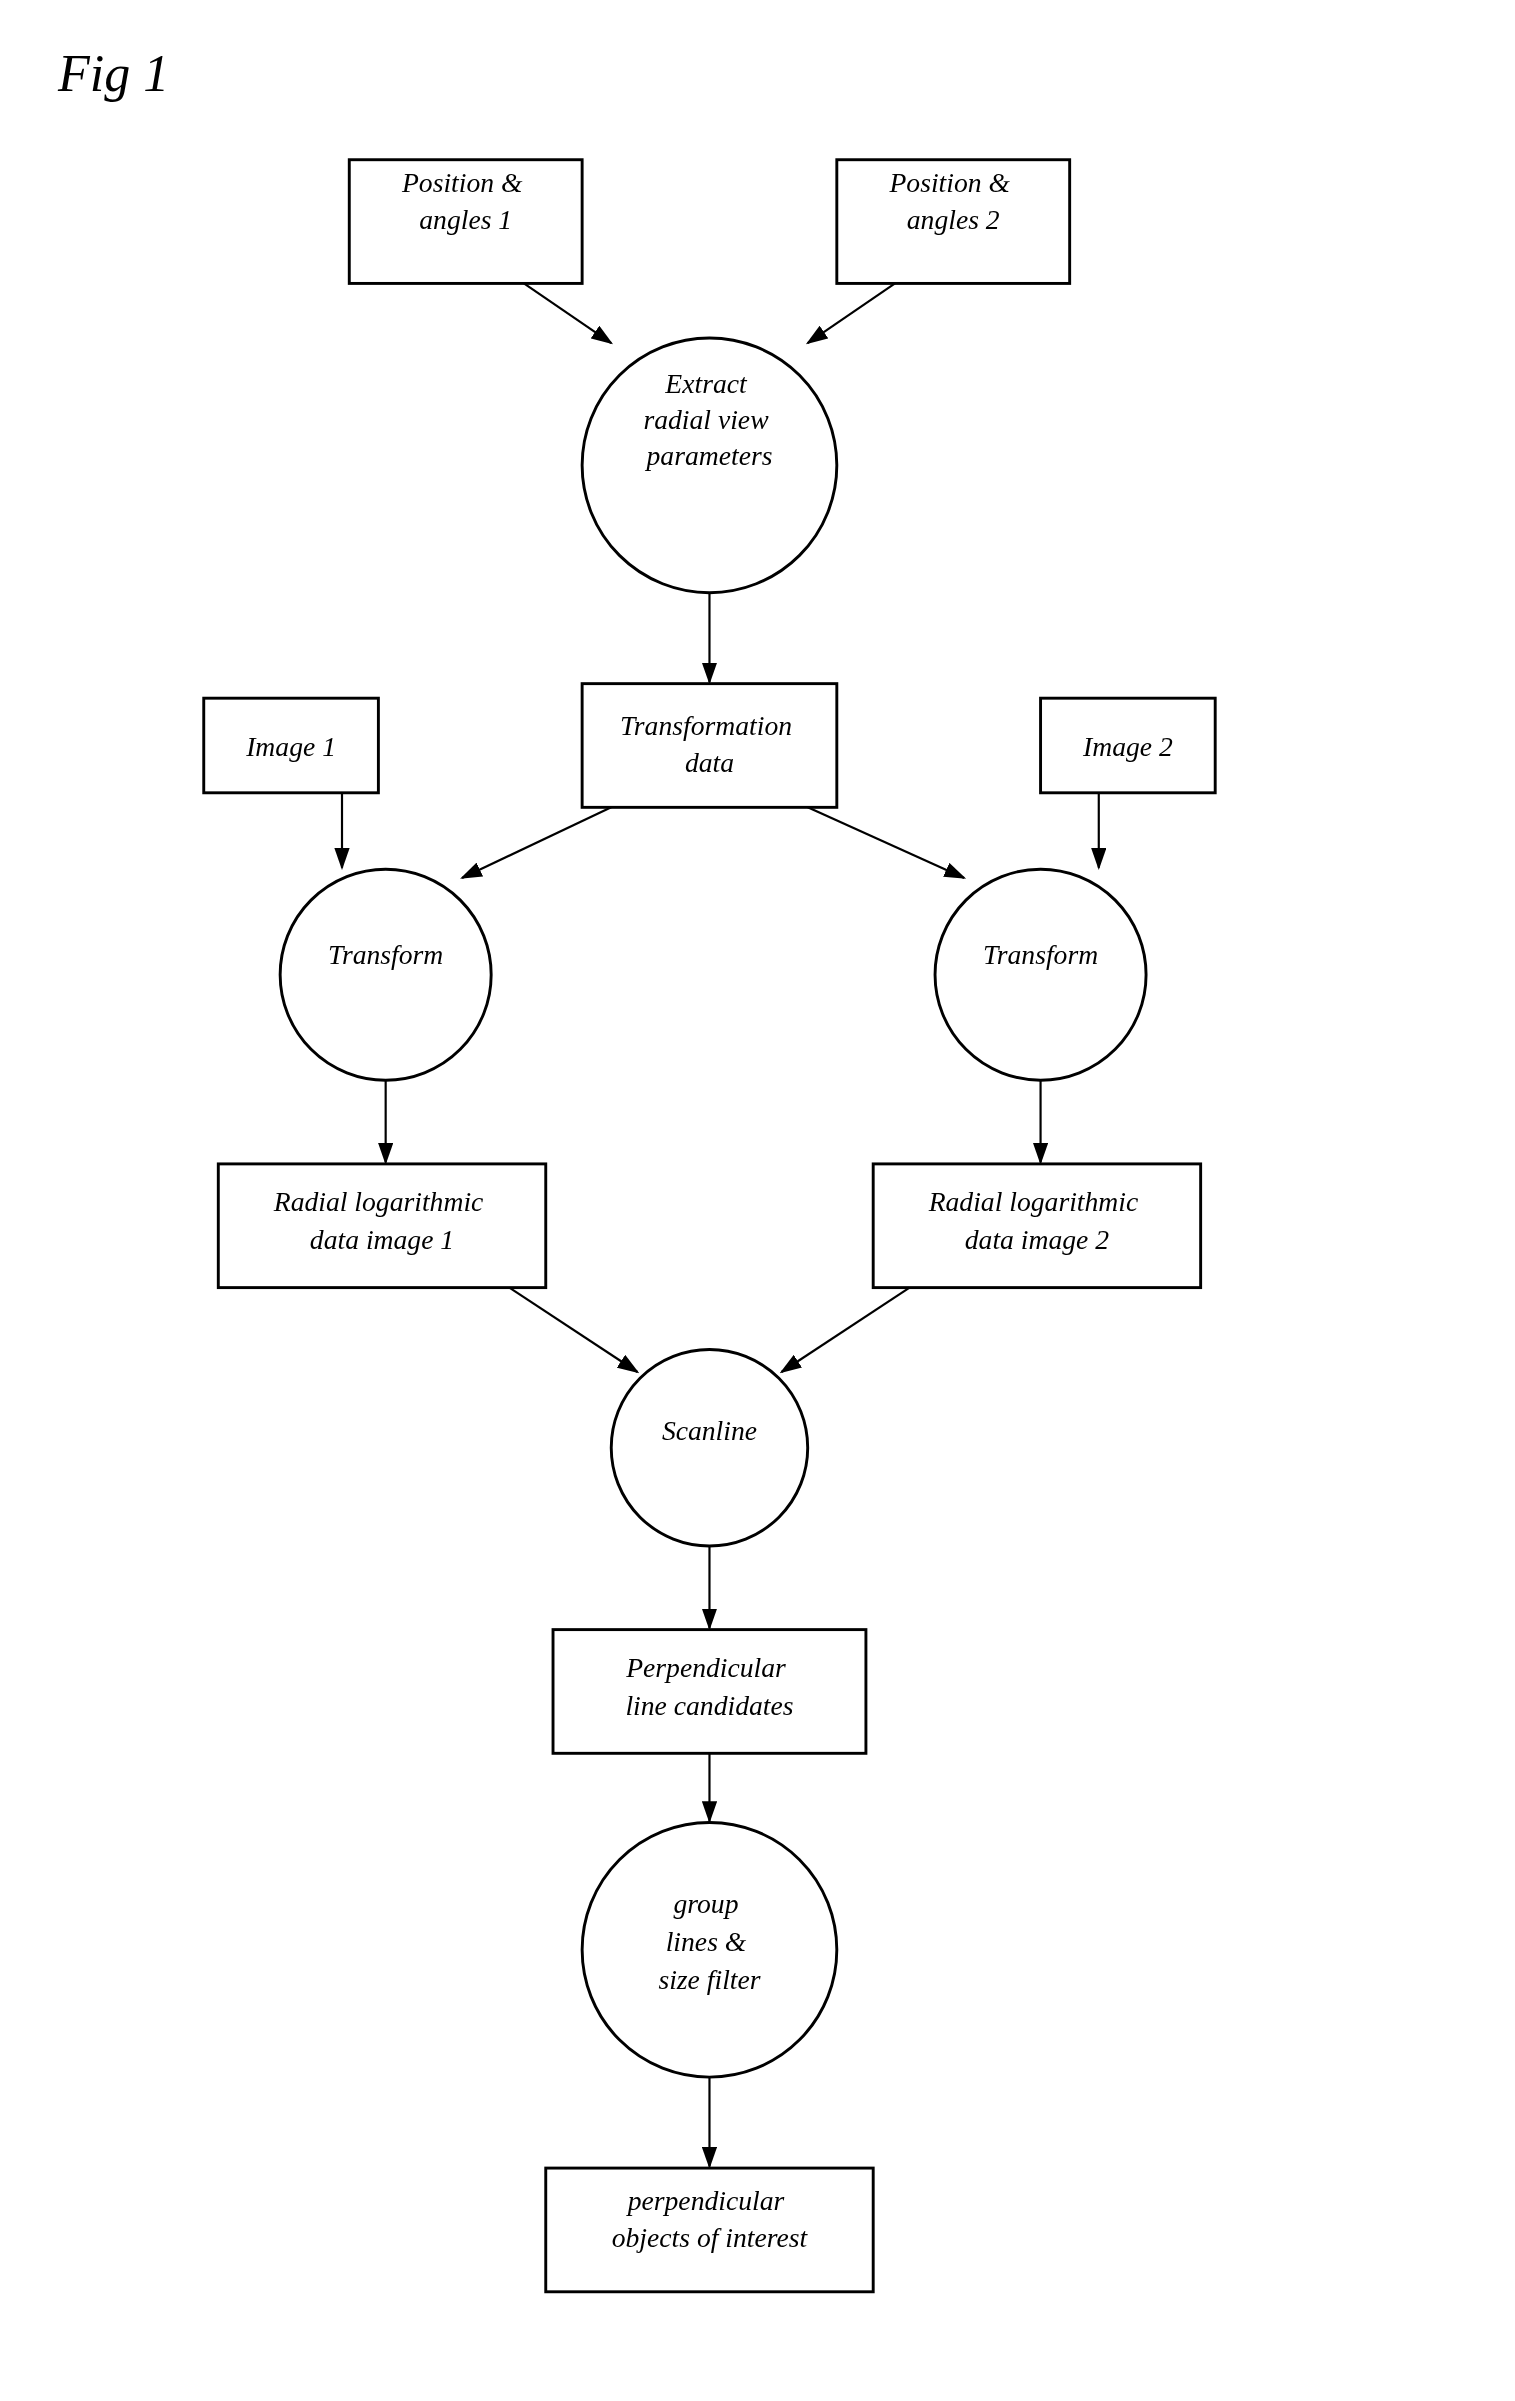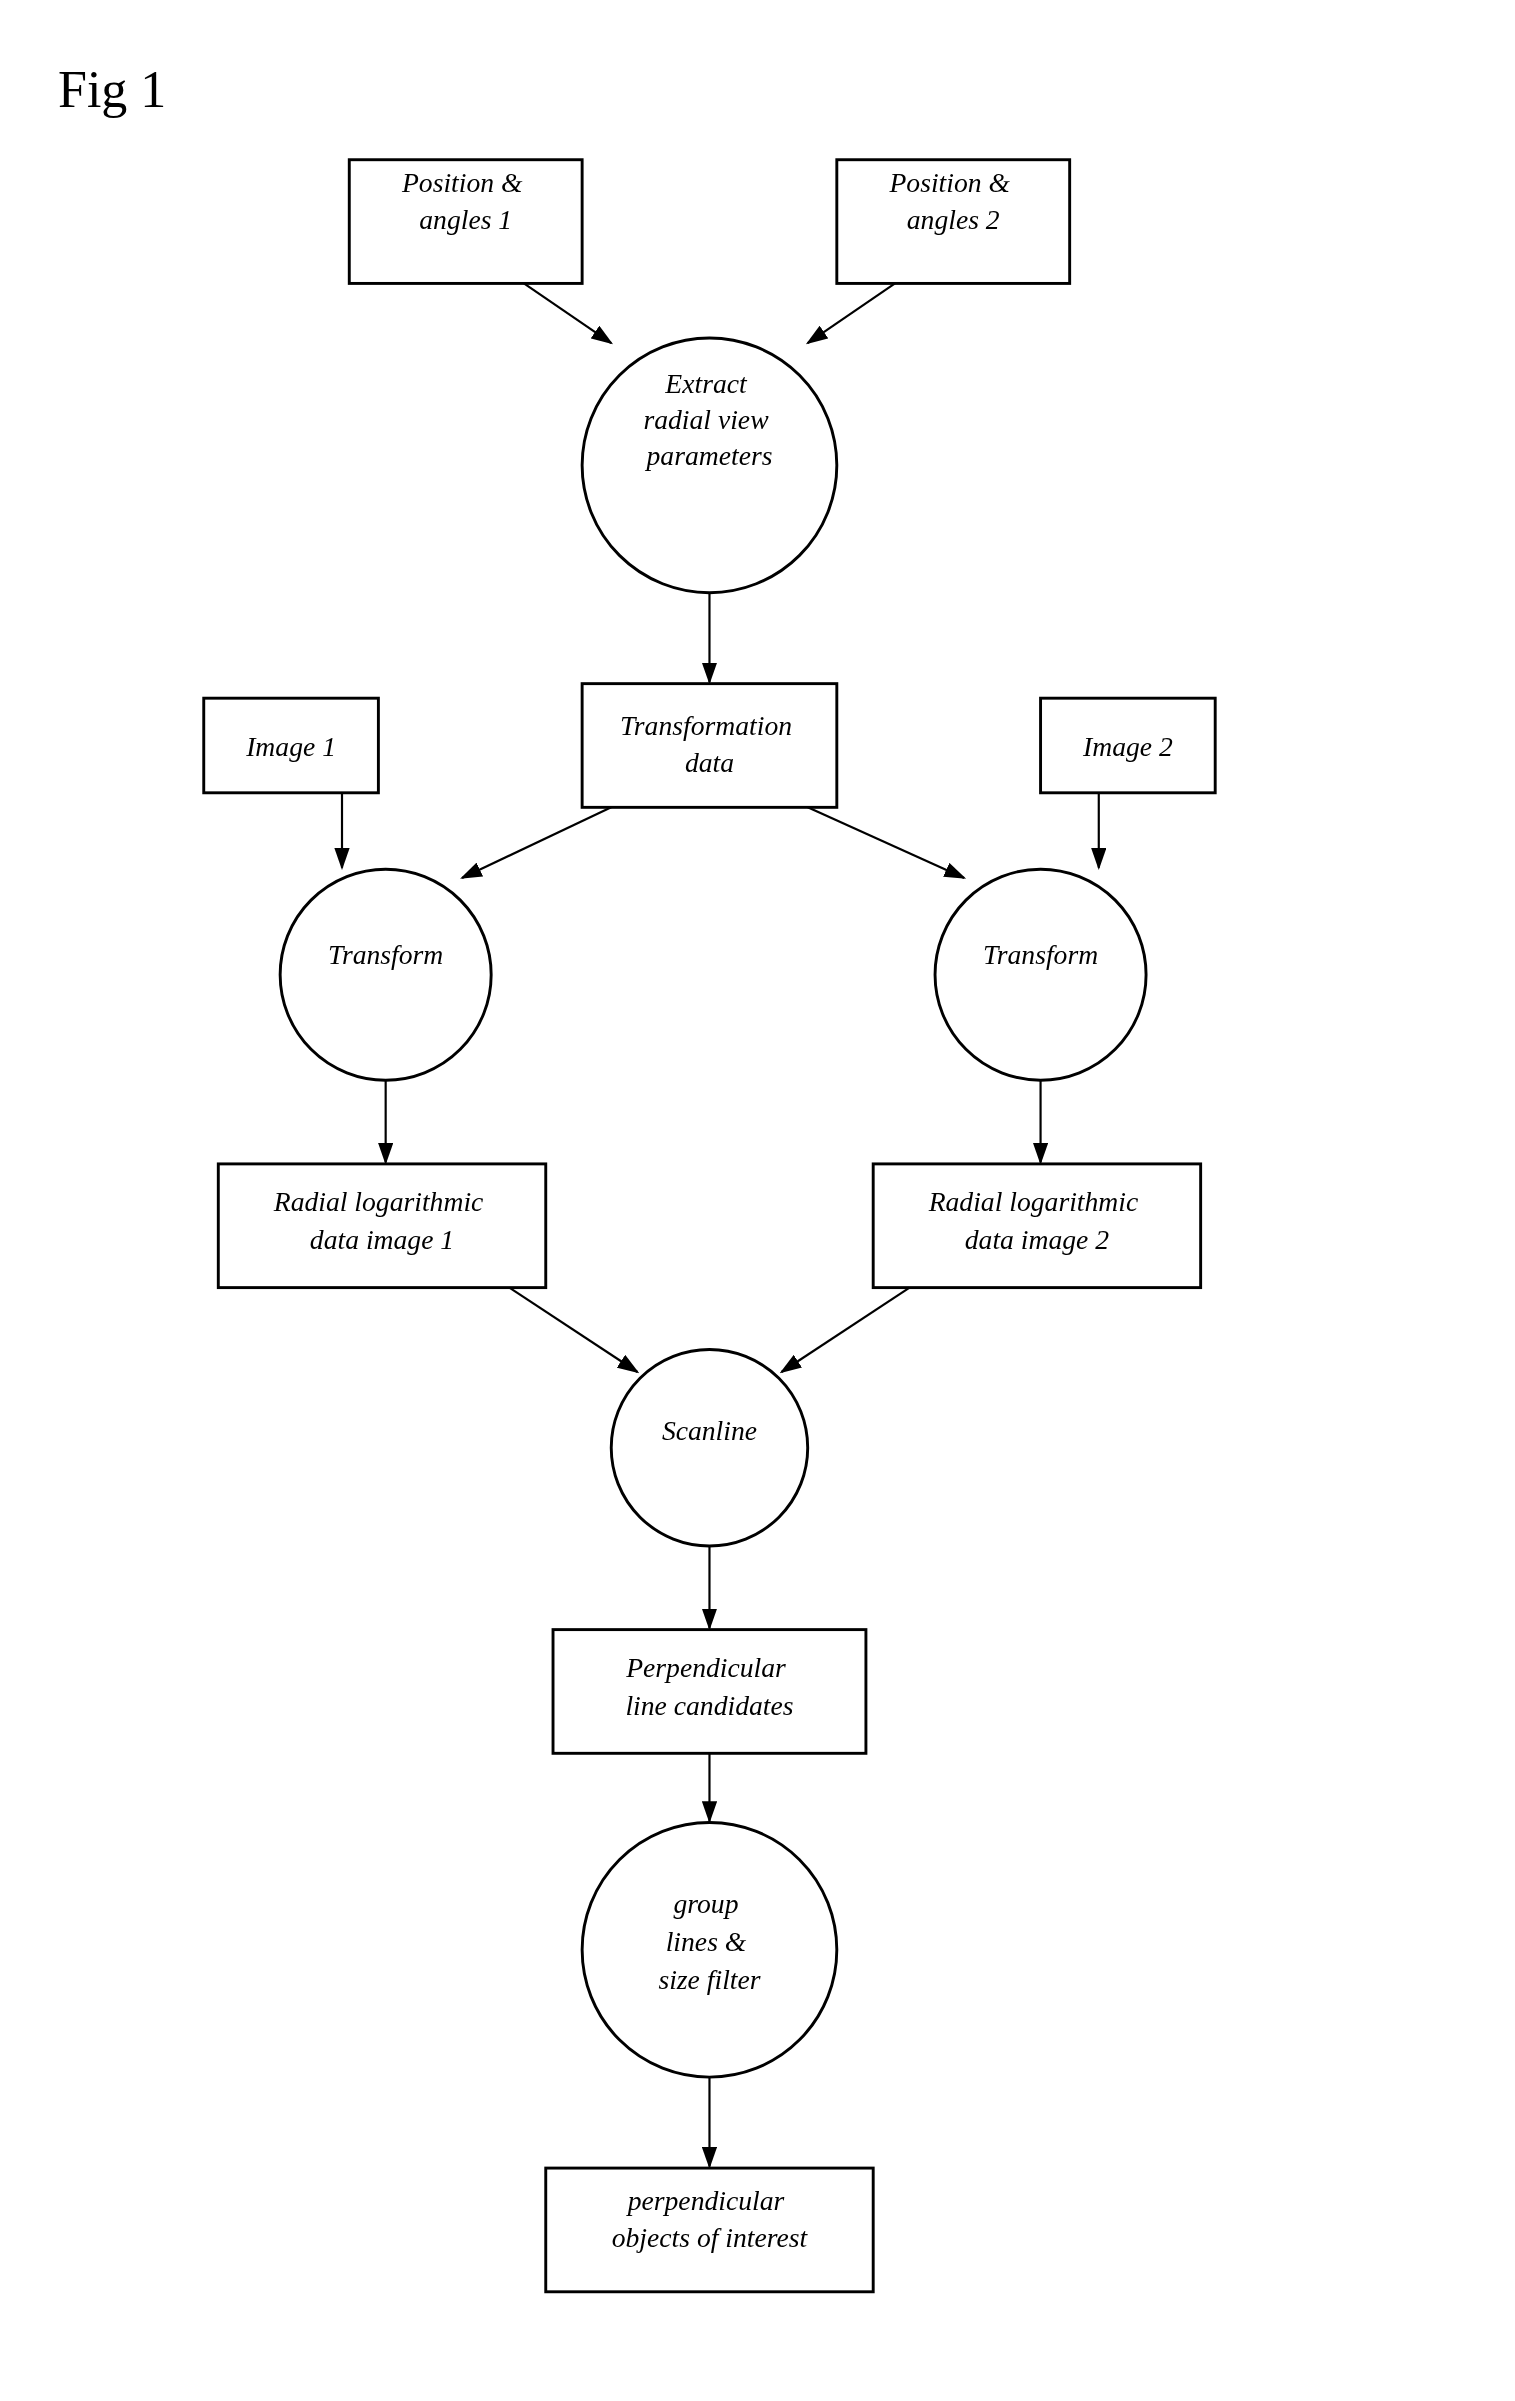--- a/index.html
+++ b/index.html
@@ -6,23 +6,24 @@
     body {
       background: #ffffff;
       font-family: 'Times New Roman', Times, serif;
       width: 1515px;
       height: 2401px;
       position: relative;
       overflow: hidden;
     }
     .page-title {
       position: absolute;
-      top: 60px;
+      top: 44px;
       left: 58px;
       font-size: 52px;
+      font-style: italic;
       font-weight: normal;
       color: #000;
     }
     .diagram-container {
       position: absolute;
       top: 116px;
       left: 0;
       right: 0;
       bottom: 0;
       text-decoration: underline;

